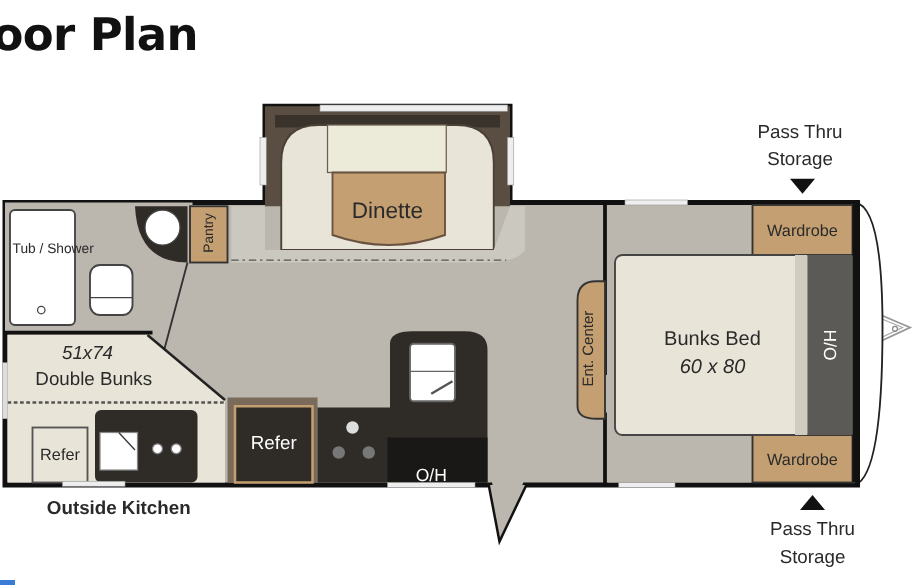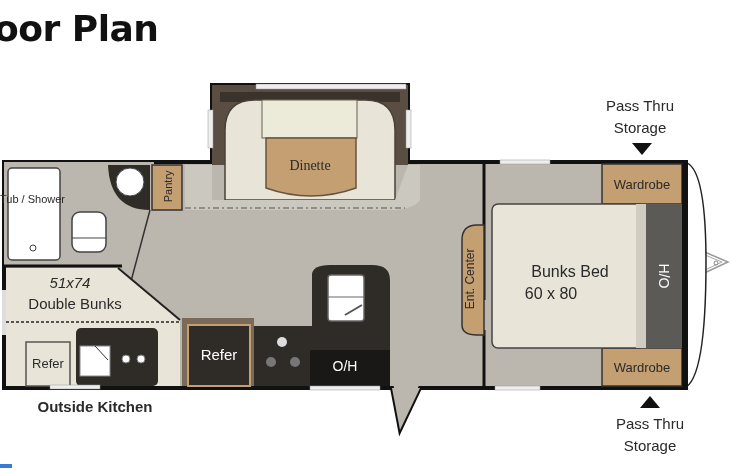--- a/index.html
+++ b/index.html
@@ -89,32 +89,32 @@
   <rect x="646" y="204" width="36" height="144" fill="#5c5a57"></rect>
   <path d="M477,225 Q462,225 462,240 L462,325 Q462,335 477,335 L484,335 L484,225 Z" fill="#c49f72" stroke="#333" stroke-width="1.5"></path>
   <rect x="500" y="160" width="50" height="4" fill="#eee" stroke="#999" stroke-width="0.5"></rect>
   <rect x="495" y="386" width="45" height="4" fill="#eee" stroke="#999" stroke-width="0.5"></rect>
   <rect x="682" y="164" width="4" height="222" fill="#111"></rect>
 
   <polygon points="632,143 652,143 642,155" fill="#111"></polygon>
   <polygon points="640,408 660,408 650,396" fill="#111"></polygon>
 </svg>
 
-<div class="lbl" style="left:0;top:193px;width:36px;font-size:11px;">Tub / Shower</div>
+<div class="lbl" style="left:10px;top:193px;width:36px;font-size:11px;">Tub / Shower</div>
 <div class="lbl vert" style="left:150px;top:180px;width:36px;font-size:11px;transform:rotate(-90deg);">Pantry</div>
-<div class="lbl" style="left:270px;top:158px;width:80px;font-size:14px;font-family:Liberation Serif, serif;">Dinette</div>
+<div class="lbl" style="left:270px;top:158px;width:80px;font-size:18px;">Dinette</div>
 <div class="lbl" style="left:30px;top:274px;width:80px;font-size:15px;font-style:italic;">51x74</div>
 <div class="lbl" style="left:10px;top:295px;width:130px;font-size:15px;">Double Bunks</div>
 <div class="lbl" style="left:26px;top:357px;width:44px;font-size:13px;">Refer</div>
 <div class="lbl" style="left:10px;top:398px;width:170px;font-size:15px;font-weight:bold;">Outside Kitchen</div>
 <div class="lbl lbl-w" style="left:190px;top:346px;width:58px;font-size:15px;">Refer</div>
-<div class="lbl lbl-w" style="left:320px;top:358px;width:50px;font-size:14px;">O/H</div>
+<div class="lbl lbl-w" style="left:320px;top:372px;width:50px;font-size:14px;">O/H</div>
 <div class="lbl vert" style="left:426px;top:272px;width:90px;font-size:12px;transform:rotate(-90deg);">Ent. Center</div>
 <div class="lbl" style="left:510px;top:263px;width:120px;font-size:16px;">Bunks Bed</div>
-<div class="lbl" style="left:491px;top:285px;width:120px;font-size:16px;">60 x 80</div>
+<div class="lbl" style="left:510px;top:285px;width:120px;font-size:16px;font-style:italic;">60 x 80</div>
 <div class="lbl lbl-w vert" style="left:644px;top:268px;width:40px;font-size:14px;transform:rotate(90deg);">H/O</div>
 <div class="lbl" style="left:602px;top:178px;width:80px;font-size:13px;">Wardrobe</div>
 <div class="lbl" style="left:602px;top:361px;width:80px;font-size:13px;">Wardrobe</div>
 <div class="lbl" style="left:590px;top:97px;width:100px;font-size:15px;">Pass Thru</div>
 <div class="lbl" style="left:590px;top:119px;width:100px;font-size:15px;">Storage</div>
 <div class="lbl" style="left:600px;top:415px;width:100px;font-size:15px;">Pass Thru</div>
 <div class="lbl" style="left:600px;top:437px;width:100px;font-size:15px;">Storage</div>
 
 <div class="blue-mark"></div>
 

